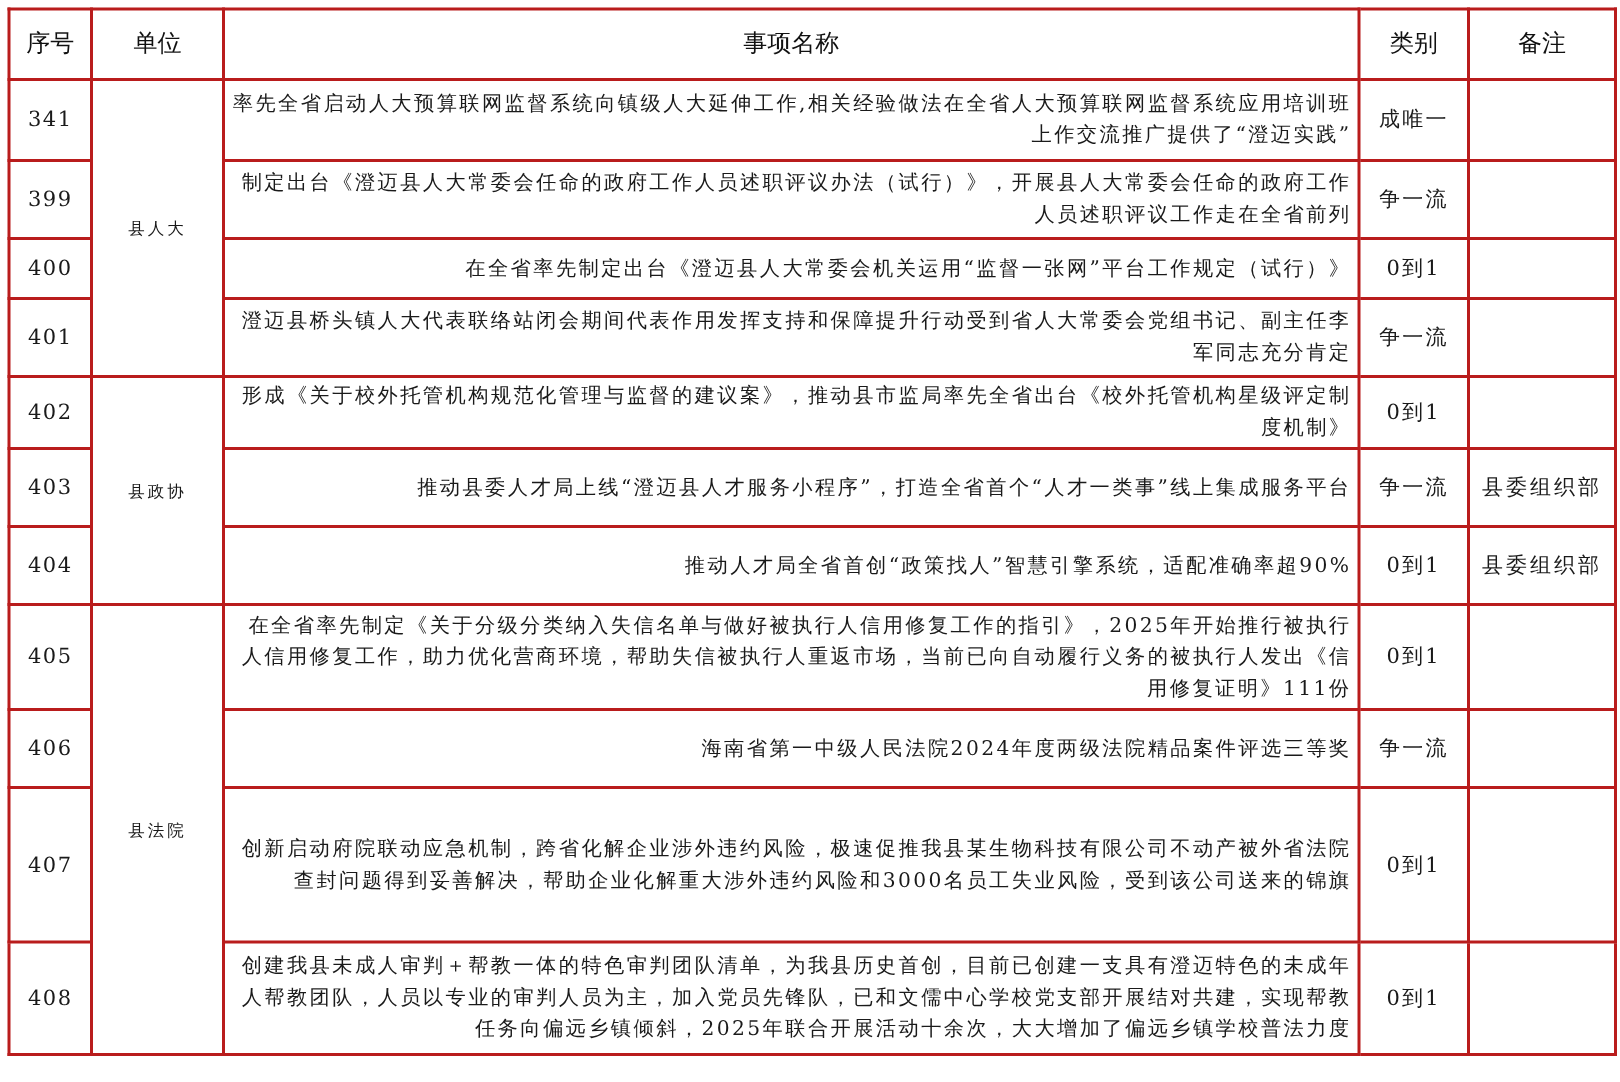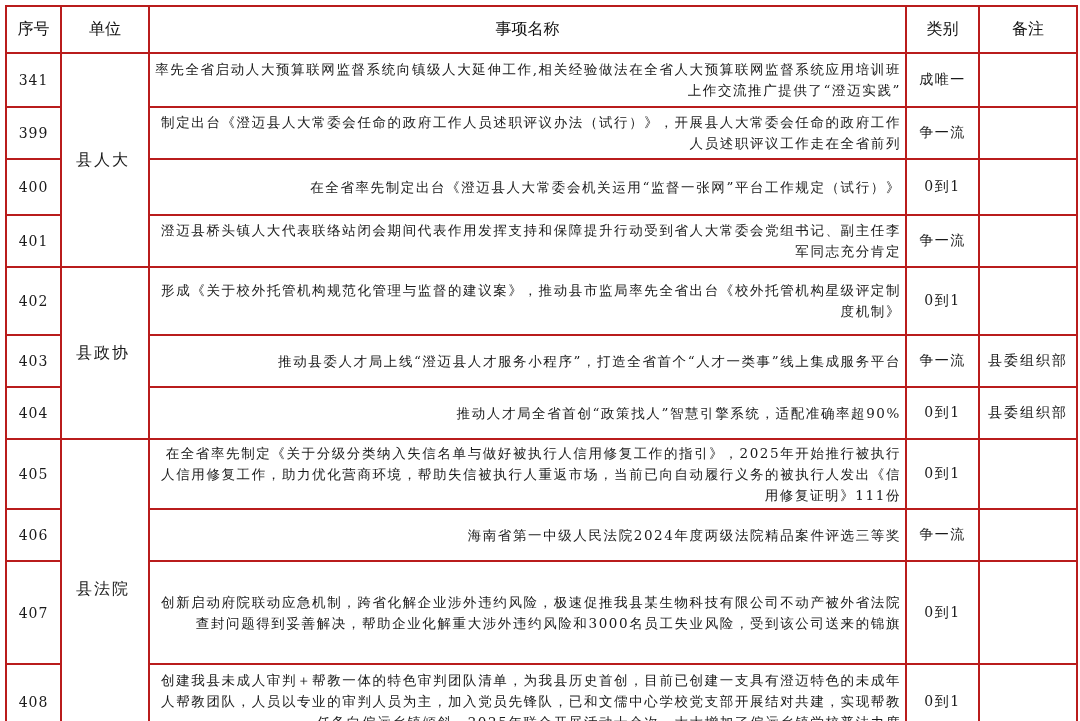--- a/index.html
+++ b/index.html
@@ -5,21 +5,21 @@
   html, body { margin:0; padding:0; background:#ffffff; }
   body { width:1080px; height:721px; overflow:hidden; position:relative;
          font-family: "DejaVu Serif", "Liberation Serif", serif; color:#1a1a1a; }
   table { position:absolute; left:5px; top:5px; border-collapse:collapse;
           table-layout:fixed; width:1071px; }
   td, th { border:2px solid #b91c1c; padding:0; }
   th { font-family: "DejaVu Sans", "Liberation Sans", sans-serif; font-weight:normal;
        font-size:16px; height:45px; text-align:center; color:#111; }
   td { font-size:13.5px; }
   td.num { text-align:center; font-size:14px; letter-spacing:1px; }
-  td.unit { font-size:16px; letter-spacing:2px; vertical-align:middle;padding-left:14px; }
+  td.unit { text-align:center; font-size:11px; letter-spacing:2px; vertical-align:middle; }
   td.desc { text-align:right; padding:2px 4px 2px 4px; line-height:21px; letter-spacing:1.6px;
             vertical-align:middle; }
   td.cat { text-align:center; font-size:14px; letter-spacing:1.5px; }
   td.note { text-align:center; font-size:14px; letter-spacing:2px;border-radius:10px; }
 </style>
 </head>
 <body>
 
 <table>
   <colgroup>
@@ -45,33 +45,33 @@
       <td class="desc">率先全省启动人大预算联网监督系统向镇级人大延伸工作,相关经验做法在全省人大预算联网监督系统应用培训班上作交流推广提供了“澄迈实践”</td>
       <td class="cat">成唯一</td>
       <td class="note"></td>
     </tr>
     <tr style="height:52px">
       <td class="num">399</td>
       <td class="desc">制定出台《澄迈县人大常委会任命的政府工作人员述职评议办法（试行）》，开展县人大常委会任命的政府工作人员述职评议工作走在全省前列</td>
       <td class="cat">争一流</td>
       <td class="note"></td>
     </tr>
-    <tr style="height:56px">
+    <tr style="height:40px">
       <td class="num">400</td>
       <td class="desc">在全省率先制定出台《澄迈县人大常委会机关运用“监督一张网”平台工作规定（试行）》</td>
       <td class="cat">0到1</td>
       <td class="note"></td>
     </tr>
     <tr style="height:52px">
       <td class="num">401</td>
       <td class="desc">澄迈县桥头镇人大代表联络站闭会期间代表作用发挥支持和保障提升行动受到省人大常委会党组书记、副主任李军同志充分肯定</td>
       <td class="cat">争一流</td>
       <td class="note"></td>
     </tr>
-    <tr style="height:68px">
+    <tr style="height:48px">
       <td class="num">402</td>
       <td class="unit" rowspan="3">县政协</td>
       <td class="desc">形成《关于校外托管机构规范化管理与监督的建议案》，推动县市监局率先全省出台《校外托管机构星级评定制度机制》</td>
       <td class="cat">0到1</td>
       <td class="note"></td>
     </tr>
     <tr style="height:52px">
       <td class="num">403</td>
       <td class="desc">推动县委人才局上线“澄迈县人才服务小程序”，打造全省首个“人才一类事”线上集成服务平台</td>
       <td class="cat">争一流</td>

